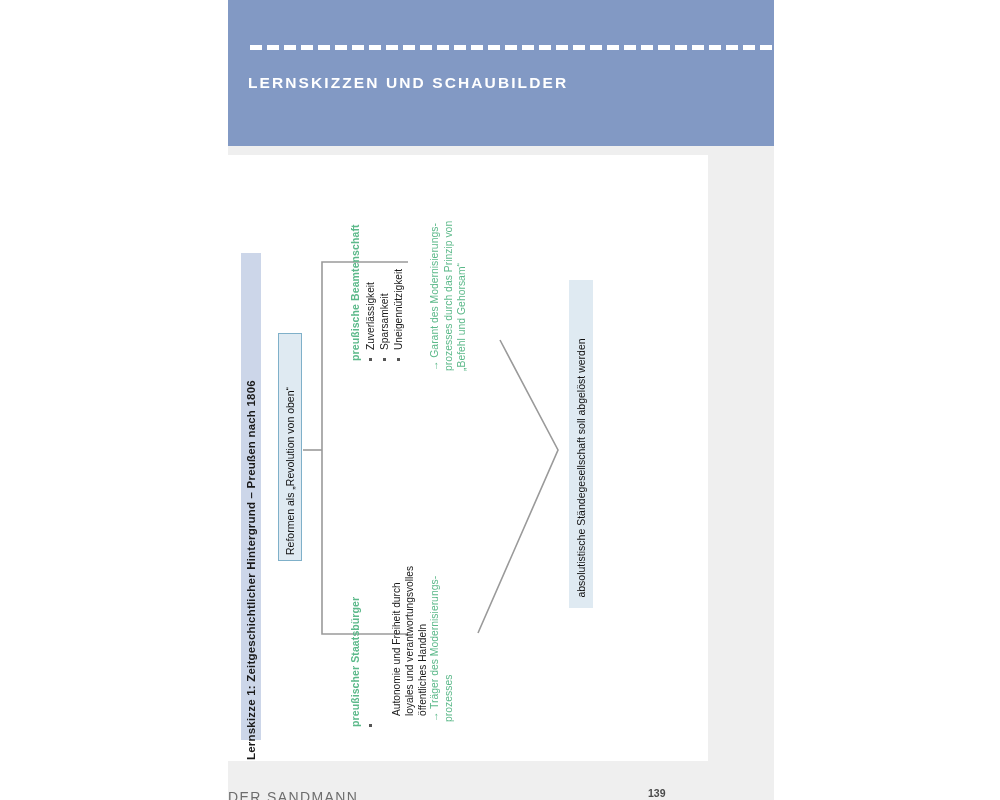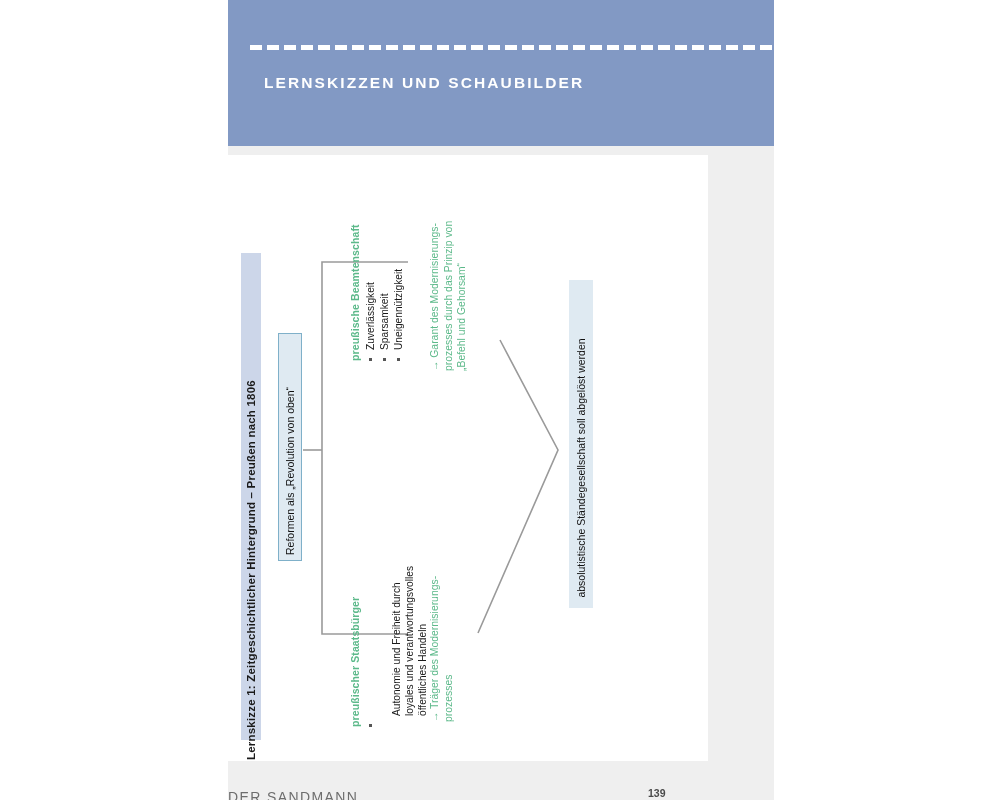--- a/index.html
+++ b/index.html
@@ -229,21 +229,21 @@
 </style>
 </head>
 <body>
 
 <div id="page">
 
   <div class="page-surface"></div>
 
   <div class="header-band">
     <div class="header-dashes" style="left:22px; top:45px; width:524px;"></div>
-    <div class="header-title" style="left:36px;">LERNSKIZZEN UND SCHAUBILDER</div>
+    <div class="header-title" style="left:20px;">LERNSKIZZEN UND SCHAUBILDER</div>
   </div>
 
   <div class="content-card"></div>
 
   <div class="sketch-title-tab"></div>
   <div class="sketch-title-text">Lernskizze 1: Zeitgeschichtlicher Hintergrund – Preußen nach 1806</div>
 
   <svg class="connectors" viewBox="0 0 1000 800" xmlns="http://www.w3.org/2000/svg">
 
     <path d="M 408 262 L 322 262 L 322 634 L 408 634" fill="none" stroke="#9a9a9a" stroke-width="1.6"></path>

